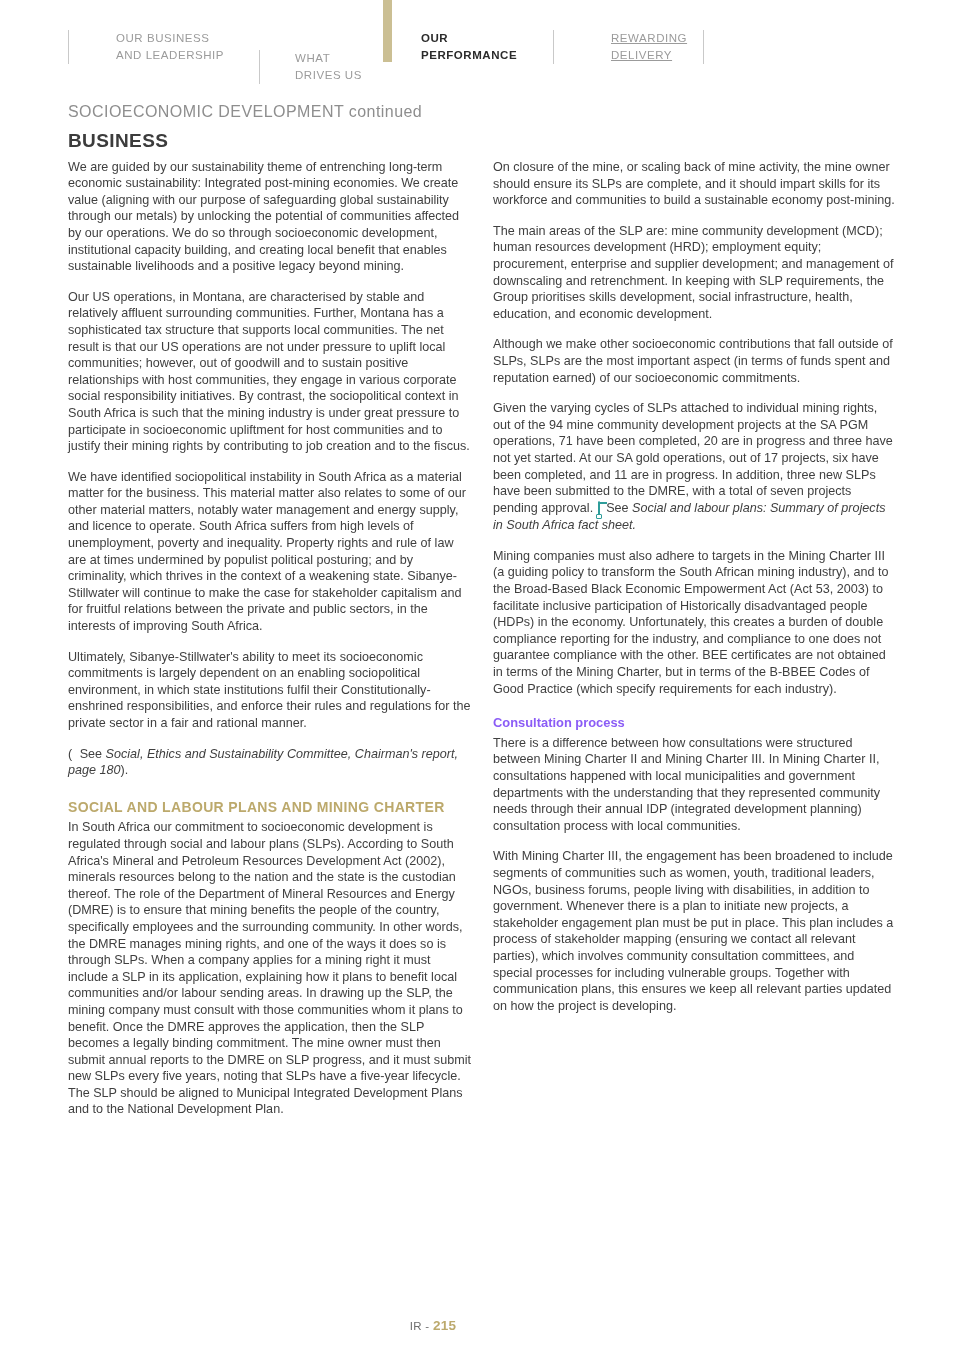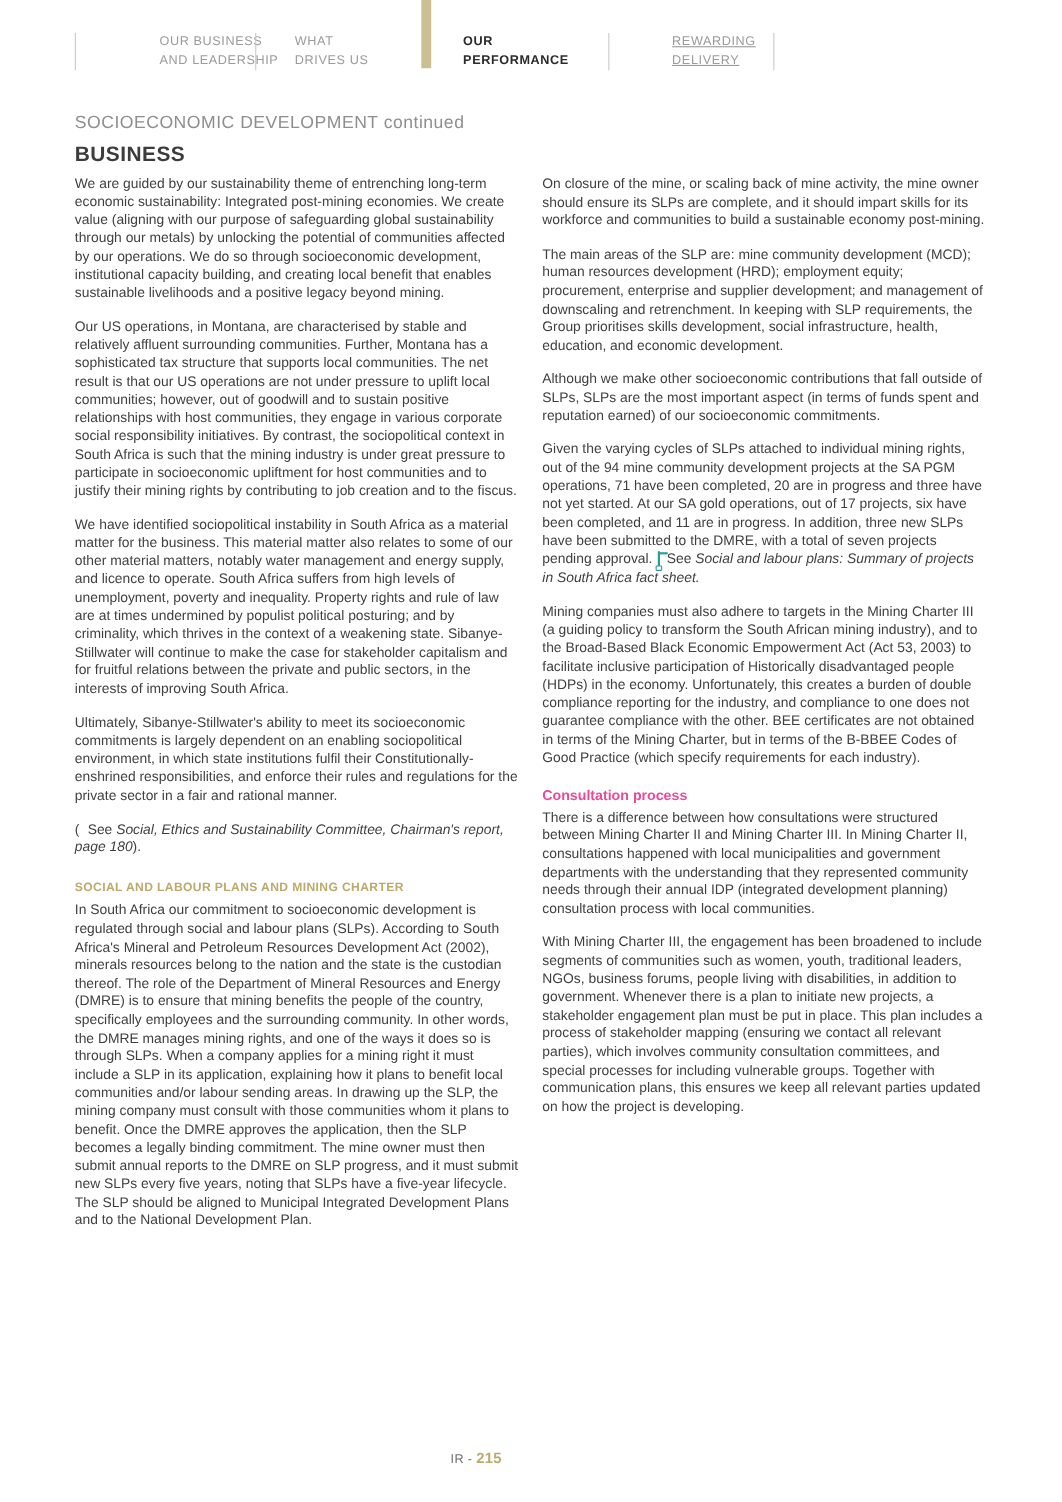--- a/index.html
+++ b/index.html
@@ -59,22 +59,22 @@
     color: #9b9b9b;
     white-space: pre-line;
     padding-left: 0;
   }
   .nav-item.active .nav-label {
     color: #2b2b2b;
     font-weight: bold;
   }
 
   
-  .ni-1 { position: absolute; left: 0px; gap: 29px;   }
-  .ni-2 { position: absolute; left: 164px; }
+  .ni-1 { position: absolute; left: 0px;   }
+  .ni-2 { position: absolute; left: 191px; margin-top: 20px; }
   .ni-3 { position: absolute; left: 315px; }
   .ni-4 { position: absolute; left: 485px; }
   .ni-5 { position: absolute; left: 635px; }
   .ni-1 .nav-label { width: 160px; margin-left: 47px; }
   .ni-2 .nav-label { width: 120px; margin-left: 35px; }
   .ni-3 .nav-label { width: 155px; margin-left: 37px; }
   .ni-4 .nav-label { width: 135px; margin-left: 57px; text-decoration: underline; }
   .ni-5 .nav-label { width: 160px; margin-left: 33px; }
 
   
@@ -101,31 +101,31 @@
 
   h1.approach {
     margin: 0 0 9px 0;
     font-size: 19px;
     font-weight: bold;
     letter-spacing: 0.4px;
     color: #3c3c3c;
   }
   h2.section {
     margin: 20px 0 4px 0;
-    font-size: 11px;
+    font-size: 14px;
     font-weight: bold;
     letter-spacing: 0.35px;
     color: #bca96c;
     text-transform: uppercase;
   }
   h3.subsection {
     margin: 18px 0 3px 0;
     font-size: 12.9px;
     font-weight: bold;
-    color: #ec4899;
+    color: #8b5cf6;
   }
   p.para {
     margin: 0 0 14px 0;
   }
   em { font-style: italic; }
 
   
   .ref-icon {
     display: inline-block;
     vertical-align: -1px;

